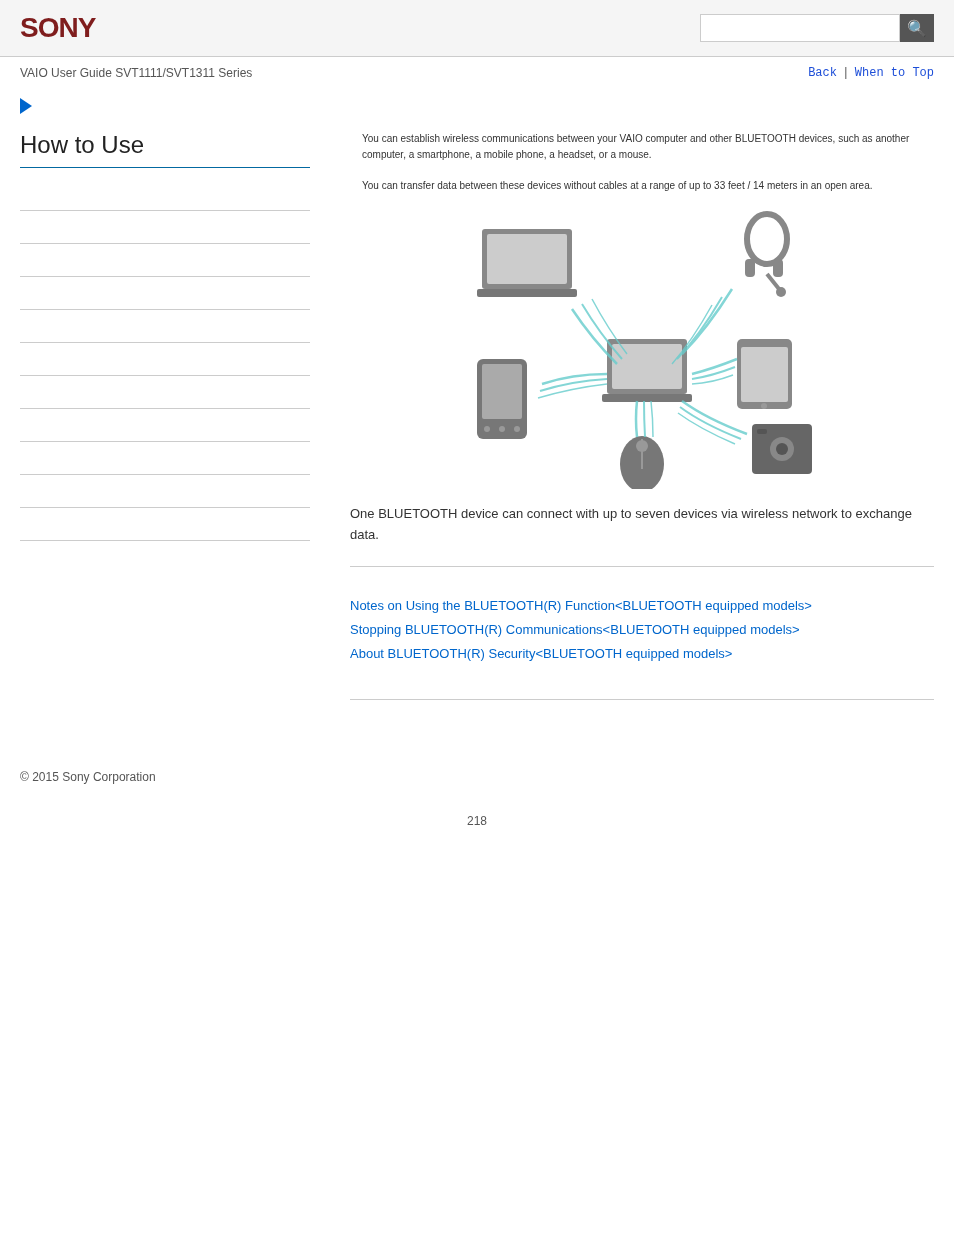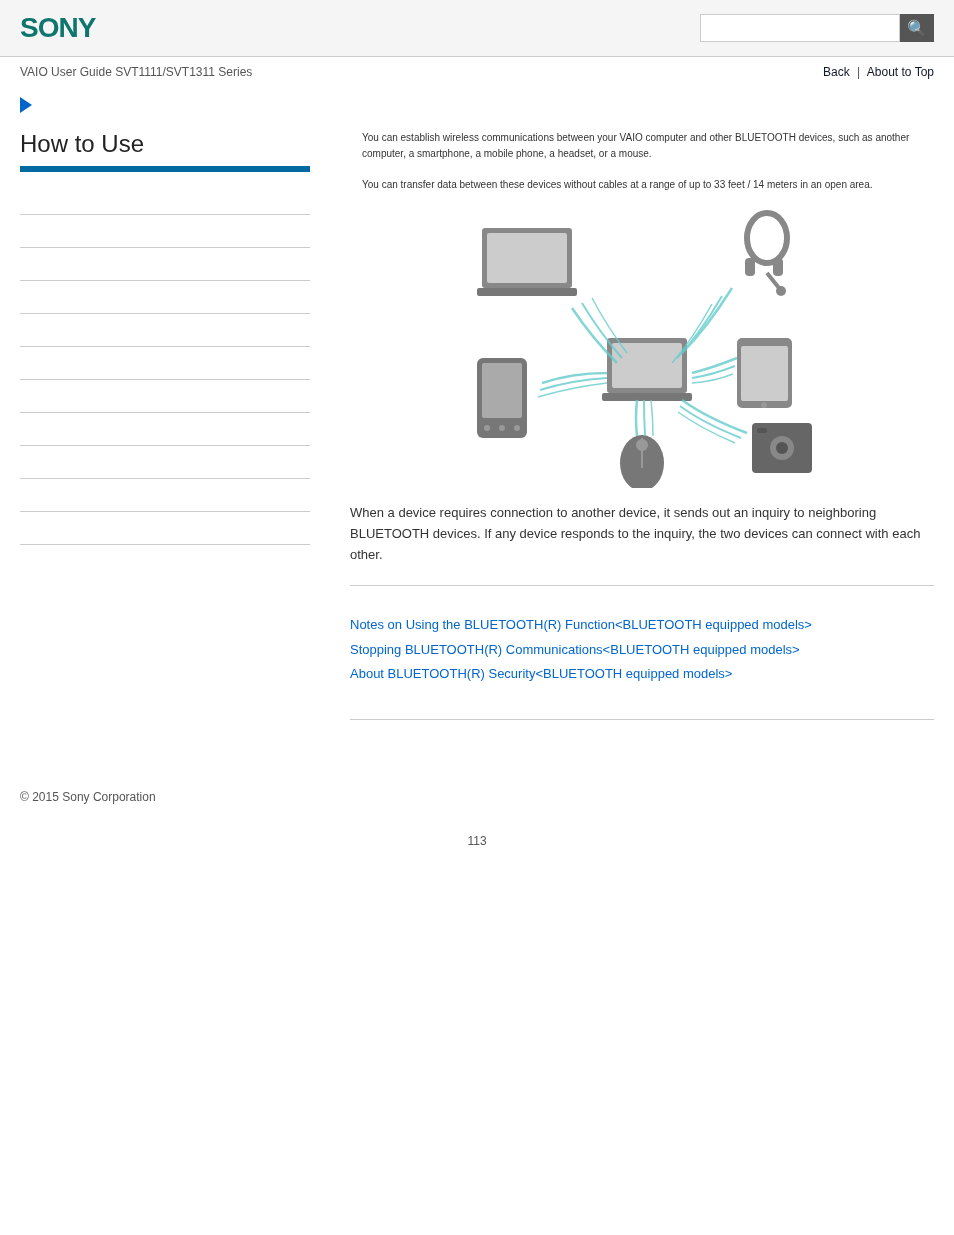--- a/index.html
+++ b/index.html
@@ -18,21 +18,21 @@
       align-items: center;
       justify-content: space-between;
       padding: 12px 20px;
       border-bottom: 1px solid #ccc;
       background: #f5f5f5;
     }
     .sony-logo {
       font-size: 28px;
       font-weight: 900;
       letter-spacing: -1px;
-      color: #0f766e;
+      color: #7f1d1d;
       font-family: Arial Black, Arial, sans-serif;
     }
     .search-area {
       display: flex;
       align-items: center;
     }
     .search-input {
       width: 200px;
       height: 28px;
       border: 1px solid #ccc;
@@ -56,22 +56,23 @@
     
     .nav-bar {
       display: flex;
       justify-content: space-between;
       align-items: center;
       padding: 8px 20px;
       font-size: 12px;
       color: #555;
     }
     .nav-bar a {
-      color: #0f172a;
+      color: #1d4ed8;
       text-decoration: none;
+      font-family: Liberation Mono, monospace;
     }
     .nav-separator { color: #555; margin: 0 4px; }
 
     
     .breadcrumb-arrow {
       padding: 10px 20px 0 20px;
     }
     .arrow-icon {
       display: inline-block;
       width: 0;
@@ -91,21 +92,21 @@
     
     .sidebar {
       width: 310px;
       flex-shrink: 0;
       padding-right: 20px;
     }
     .sidebar-title {
       font-size: 24px;
       font-weight: normal;
       color: #222;
-      border-bottom: 6px solid #0369a1;
+      border-bottom: 1px solid #0369a1;
       padding-bottom: 8px;
       margin-bottom: 10px;
     }
     .sidebar-links {
       list-style: none;
     }
     .sidebar-links li {
       border-bottom: 1px solid #ccc;
       padding: 9px 0;
     }
@@ -191,21 +192,21 @@
       <span>🔍</span>
     </button>
   </div>
 </div>
 
 <div class="nav-bar">
   <span>VAIO User Guide SVT1111/SVT1311 Series</span>
   <span>
     <a href="#">Back</a>
     <span class="nav-separator">|</span>
-    <a href="#">About to Top</a>
+    <a href="#">When to Top</a>
   </span>
 </div>
 
 <div class="breadcrumb-arrow">
   <span class="arrow-icon"></span>
 </div>
 
 <div class="main-content">
 
   <div class="sidebar">
@@ -333,31 +334,31 @@
         </g>
 
         <g fill="none" stroke="#66cccc" stroke-width="2.5" opacity="0.8">
           <path d="M230,192 Q255,210 295,225"></path>
           <path d="M228,198 Q251,215 289,230" stroke-width="2"></path>
           <path d="M226,204 Q248,220 283,235" stroke-width="1.5"></path>
         </g>
       </svg>
     </div>
 
-    <p class="content-para">When a device requires connection to another device, it sends out an inquiry to neighboring BLUETOOTH devices. If any device responds to the inquiry, the two devices can connect with each other.</p>
+    <p class="content-para">One BLUETOOTH device can connect with up to seven devices via wireless network to exchange data.</p>
 
     <hr class="content-section-break">
 
     <div class="related-links">
       <a href="#">Notes on Using the BLUETOOTH(R) Function&lt;BLUETOOTH equipped models&gt;</a>
       <a href="#">Stopping BLUETOOTH(R) Communications&lt;BLUETOOTH equipped models&gt;</a>
       <a href="#">About BLUETOOTH(R) Security&lt;BLUETOOTH equipped models&gt;</a>
     </div>
 
     <hr class="content-section-break">
   </div>
 </div>
 
 <div class="footer">
   <span>© 2015 Sony Corporation</span>
 </div>
 
-<div class="page-number">113</div>
+<div class="page-number">218</div>
 
 </body></html>

